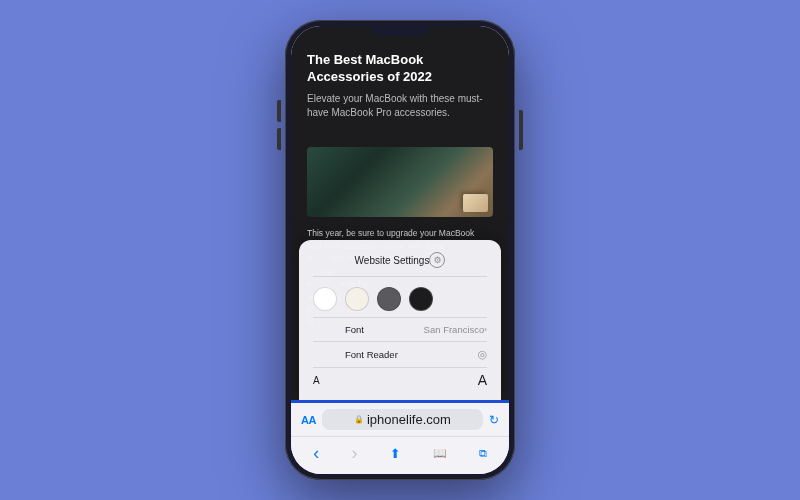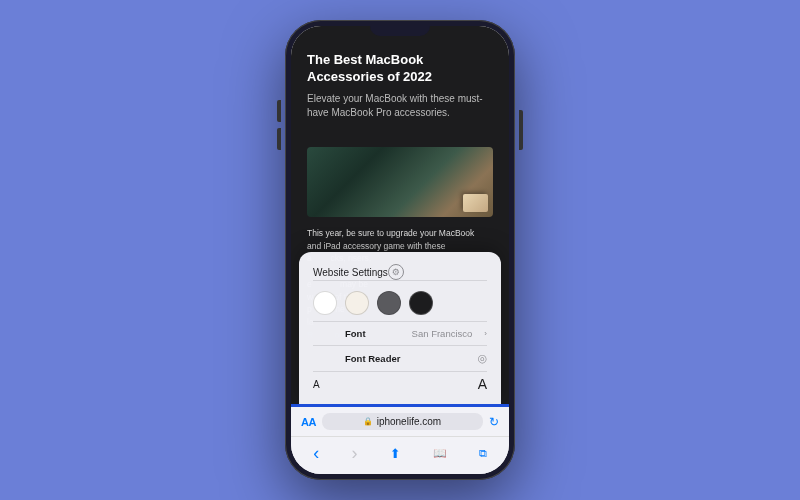--- a/index.html
+++ b/index.html
@@ -124,41 +124,42 @@
       border-bottom: 1px solid rgba(0,0,0,0.1);
     }
 
     .popup-row:last-child {
       border-bottom: none;
     }
 
     .popup-label {
       font-size: 9.5px;
       color: #1c1c1e;
-      font-weight: 700;
+      font-weight: 400;
       padding-left: 32px;
     }
 
     .popup-value {
       font-size: 9.5px;
       color: #8e8e93;
       display: flex;
       align-items: center;
-      gap: 12px;
+      gap: 0;
     }
 
     .popup-chevron {
       color: #8e8e93;
       font-size: 8px;
     }
 
     .website-settings-row {
       display: flex;
       align-items: center;
-      justify-content: flex-start;
+      justify-content: center;
+      padding-bottom: 8px;
       border-bottom: 1px solid rgba(0,0,0,0.1);
       margin-bottom: 4px;
     }
 
     .website-settings-label {
       font-size: 10px;
       font-weight: 500;
       color: #1c1c1e;
     }
 
@@ -246,21 +247,21 @@
       justify-content: center;
       gap: 3px;
     }
 
     .safari-lock-icon {
       font-size: 8px;
       color: #3c3c43;
     }
 
     .safari-url-text {
-      font-size: 10px;
+      font-size: 13px;
       color: #1c1c1e;
     }
 
     .safari-reload-btn {
       font-size: 12px;
       color: #007aff;
       cursor: pointer;
     }
 
     

